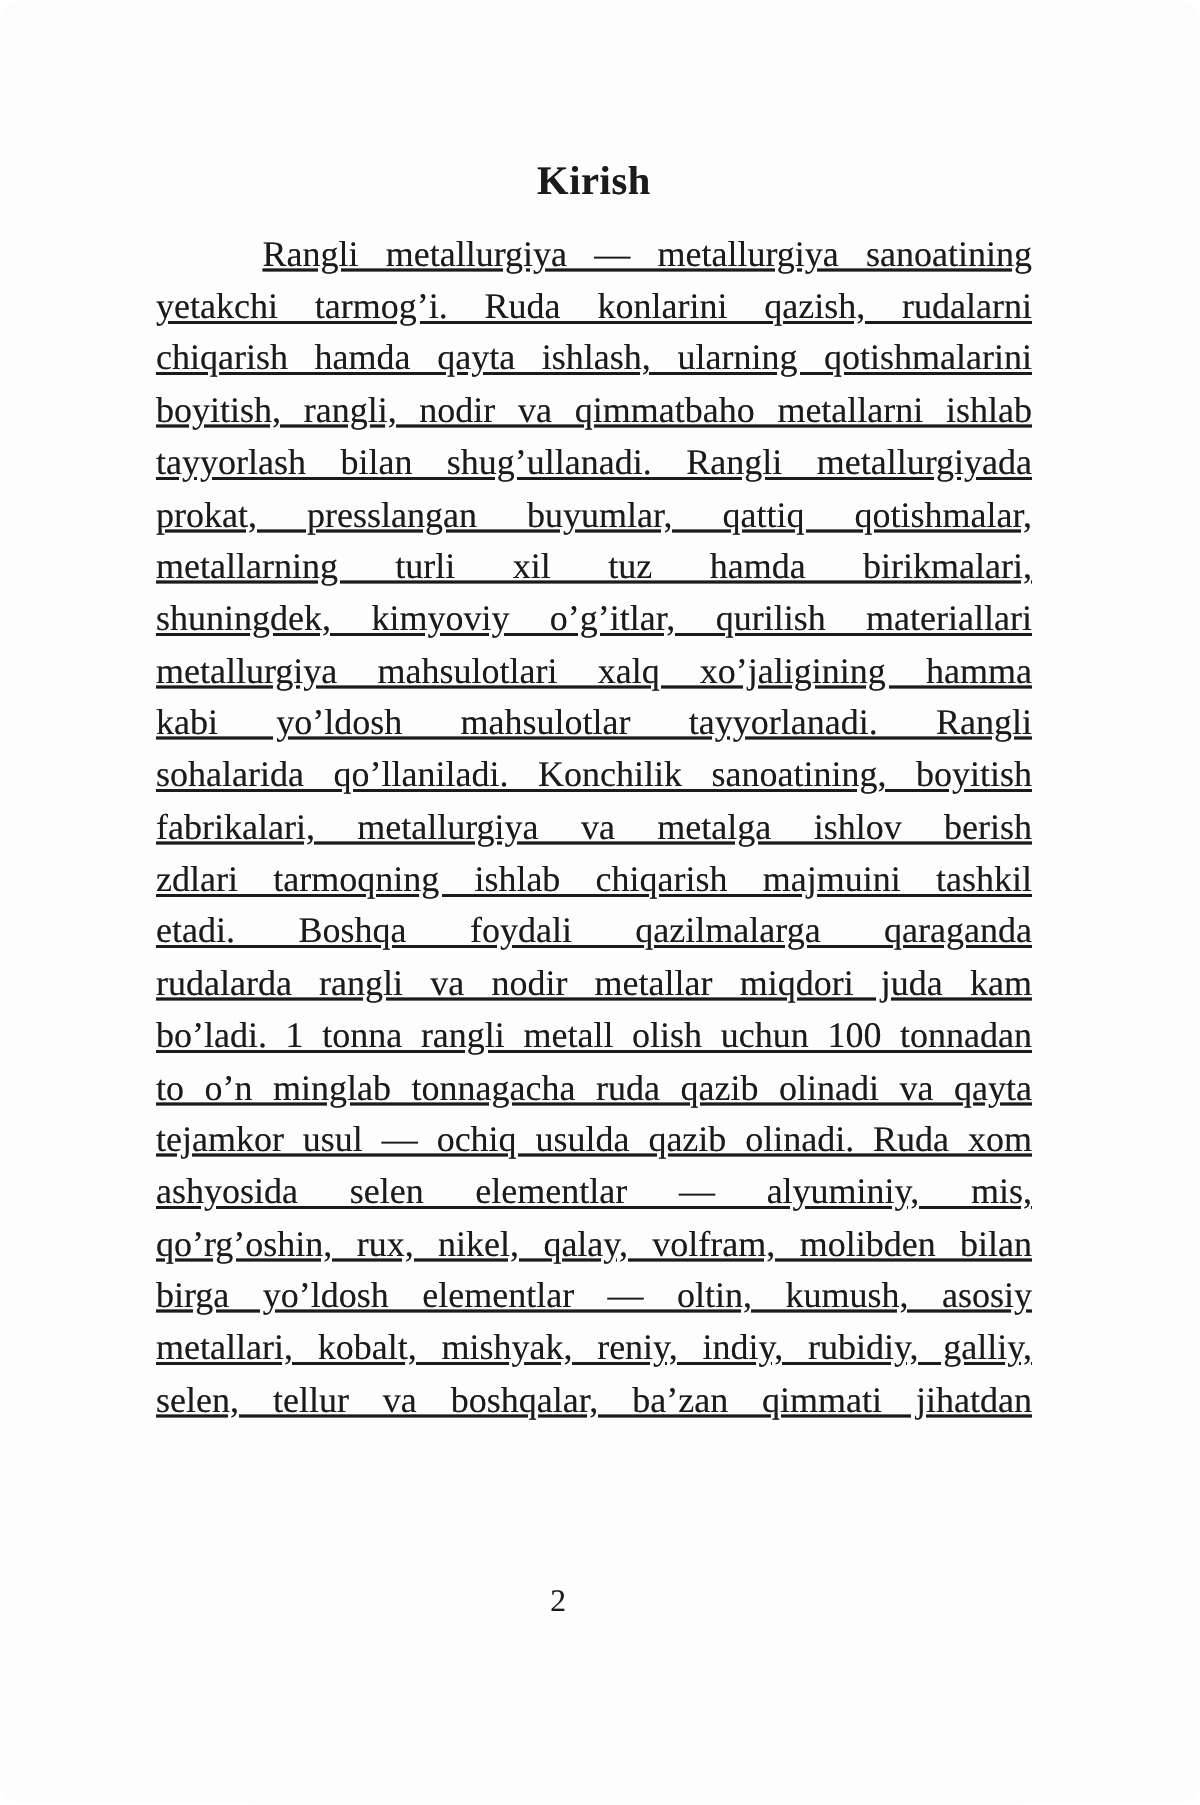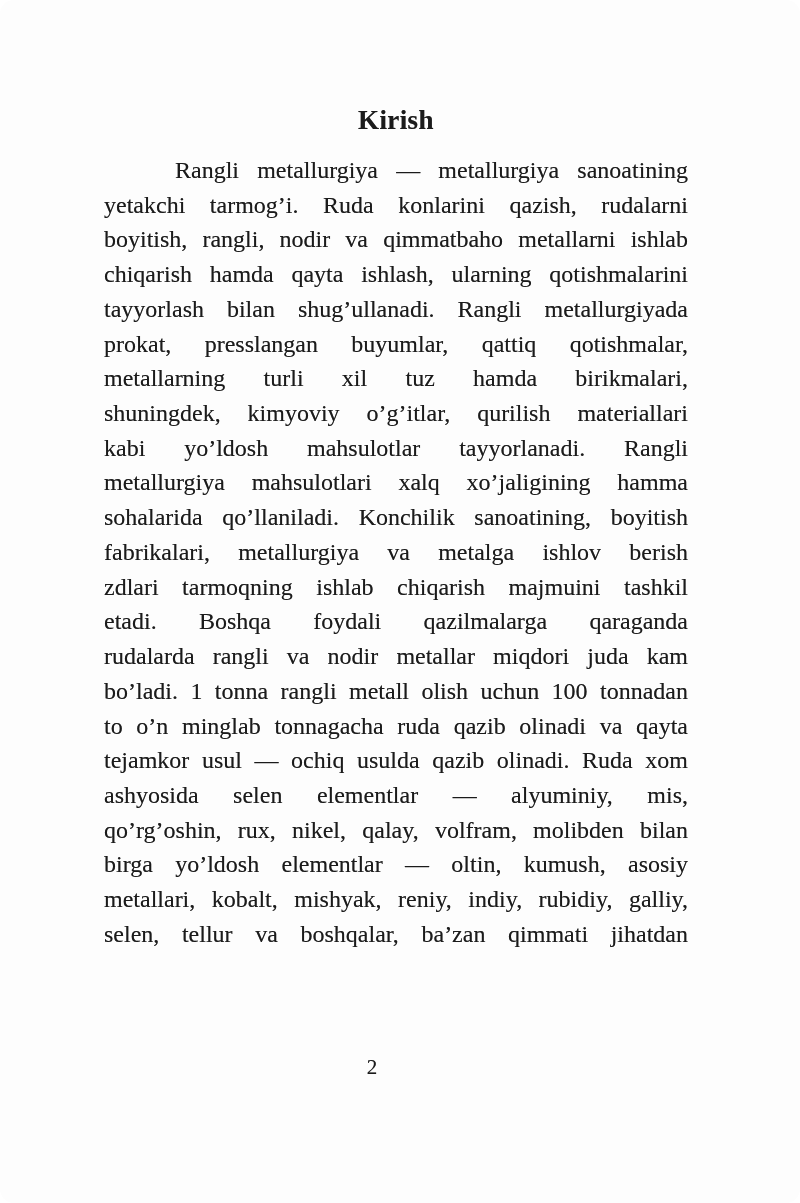--- a/index.html
+++ b/index.html
@@ -37,20 +37,21 @@
     width: 584px;
     font-size: 24px;
     line-height: 34.72px;
     text-shadow: 0 0 0.4px rgba(20,20,20,0.5);
   }
   .line {
     text-align: justify;
     text-align-last: justify;
     -moz-text-align-last: justify;
     white-space: normal;
+    text-decoration: underline;
   }
   .line.first {
     padding-left: 71px;
   }
   .page-number {
     position: absolute;
     top: 1054px;
     left: 80px;
     width: 584px;
     text-align: center;
@@ -61,28 +62,28 @@
 </style>
 </head>
 <body>
 
 <div class="page" style="--page-bg: #fdfdfd; --ink: #1b1b1b;">
   <h1 class="title">Kirish</h1>
 
   <div class="body-text" id="paragraph">
       <div class="line first">Rangli metallurgiya — metallurgiya sanoatining</div>
       <div class="line">yetakchi tarmog’i. Ruda konlarini qazish, rudalarni</div>
+      <div class="line">chiqarish hamda qayta ishlash, ularning qotishmalarini</div>
       <div class="line">boyitish, rangli, nodir va qimmatbaho metallarni ishlab</div>
-      <div class="line">chiqarish hamda qayta ishlash, ularning qotishmalarini</div>
       <div class="line">tayyorlash bilan shug’ullanadi. Rangli metallurgiyada</div>
       <div class="line">prokat, presslangan buyumlar, qattiq qotishmalar,</div>
       <div class="line">metallarning turli xil tuz hamda birikmalari,</div>
       <div class="line">shuningdek, kimyoviy o’g’itlar, qurilish materiallari</div>
+      <div class="line">metallurgiya mahsulotlari xalq xo’jaligining hamma</div>
       <div class="line">kabi yo’ldosh mahsulotlar tayyorlanadi. Rangli</div>
-      <div class="line">metallurgiya mahsulotlari xalq xo’jaligining hamma</div>
       <div class="line">sohalarida qo’llaniladi. Konchilik sanoatining, boyitish</div>
       <div class="line">fabrikalari, metallurgiya va metalga ishlov berish</div>
       <div class="line">zdlari tarmoqning ishlab chiqarish majmuini tashkil</div>
       <div class="line">etadi. Boshqa foydali qazilmalarga qaraganda</div>
       <div class="line">rudalarda rangli va nodir metallar miqdori juda kam</div>
       <div class="line">bo’ladi. 1 tonna rangli metall olish uchun 100 tonnadan</div>
       <div class="line">to o’n minglab tonnagacha ruda qazib olinadi va qayta</div>
       <div class="line">tejamkor usul — ochiq usulda qazib olinadi. Ruda xom</div>
       <div class="line">ashyosida selen elementlar — alyuminiy, mis,</div>
       <div class="line">qo’rg’oshin, rux, nikel, qalay, volfram, molibden bilan</div>

